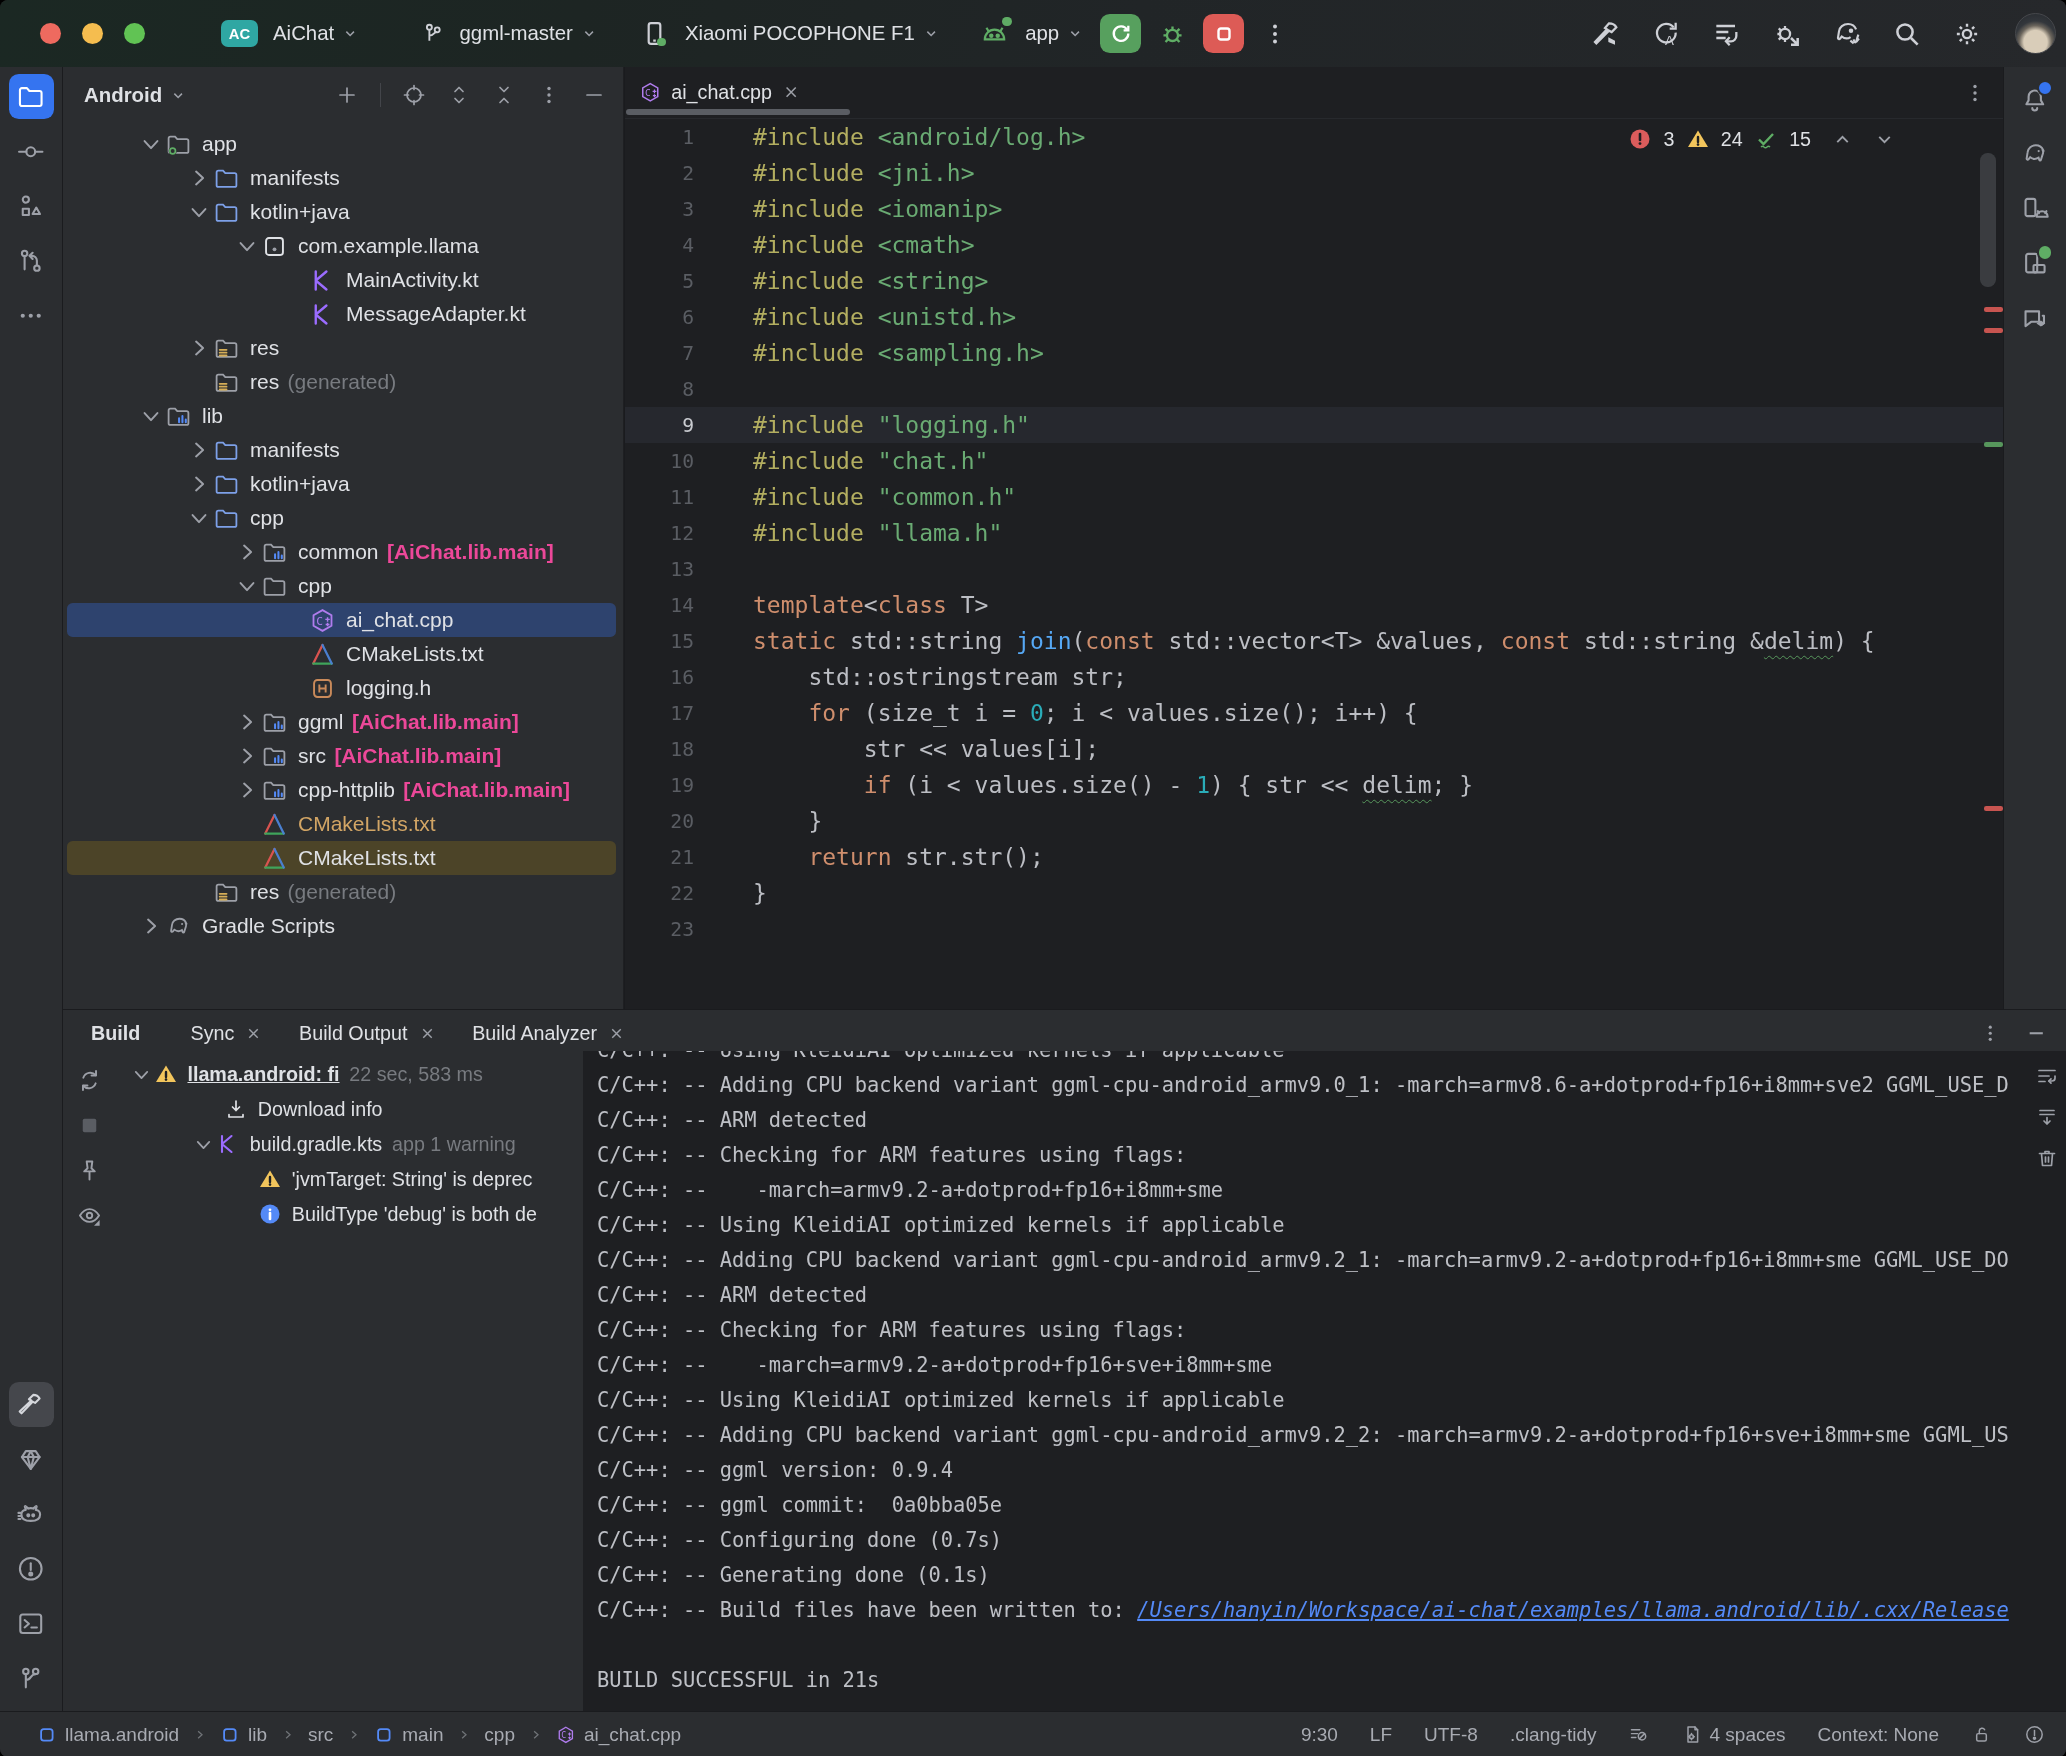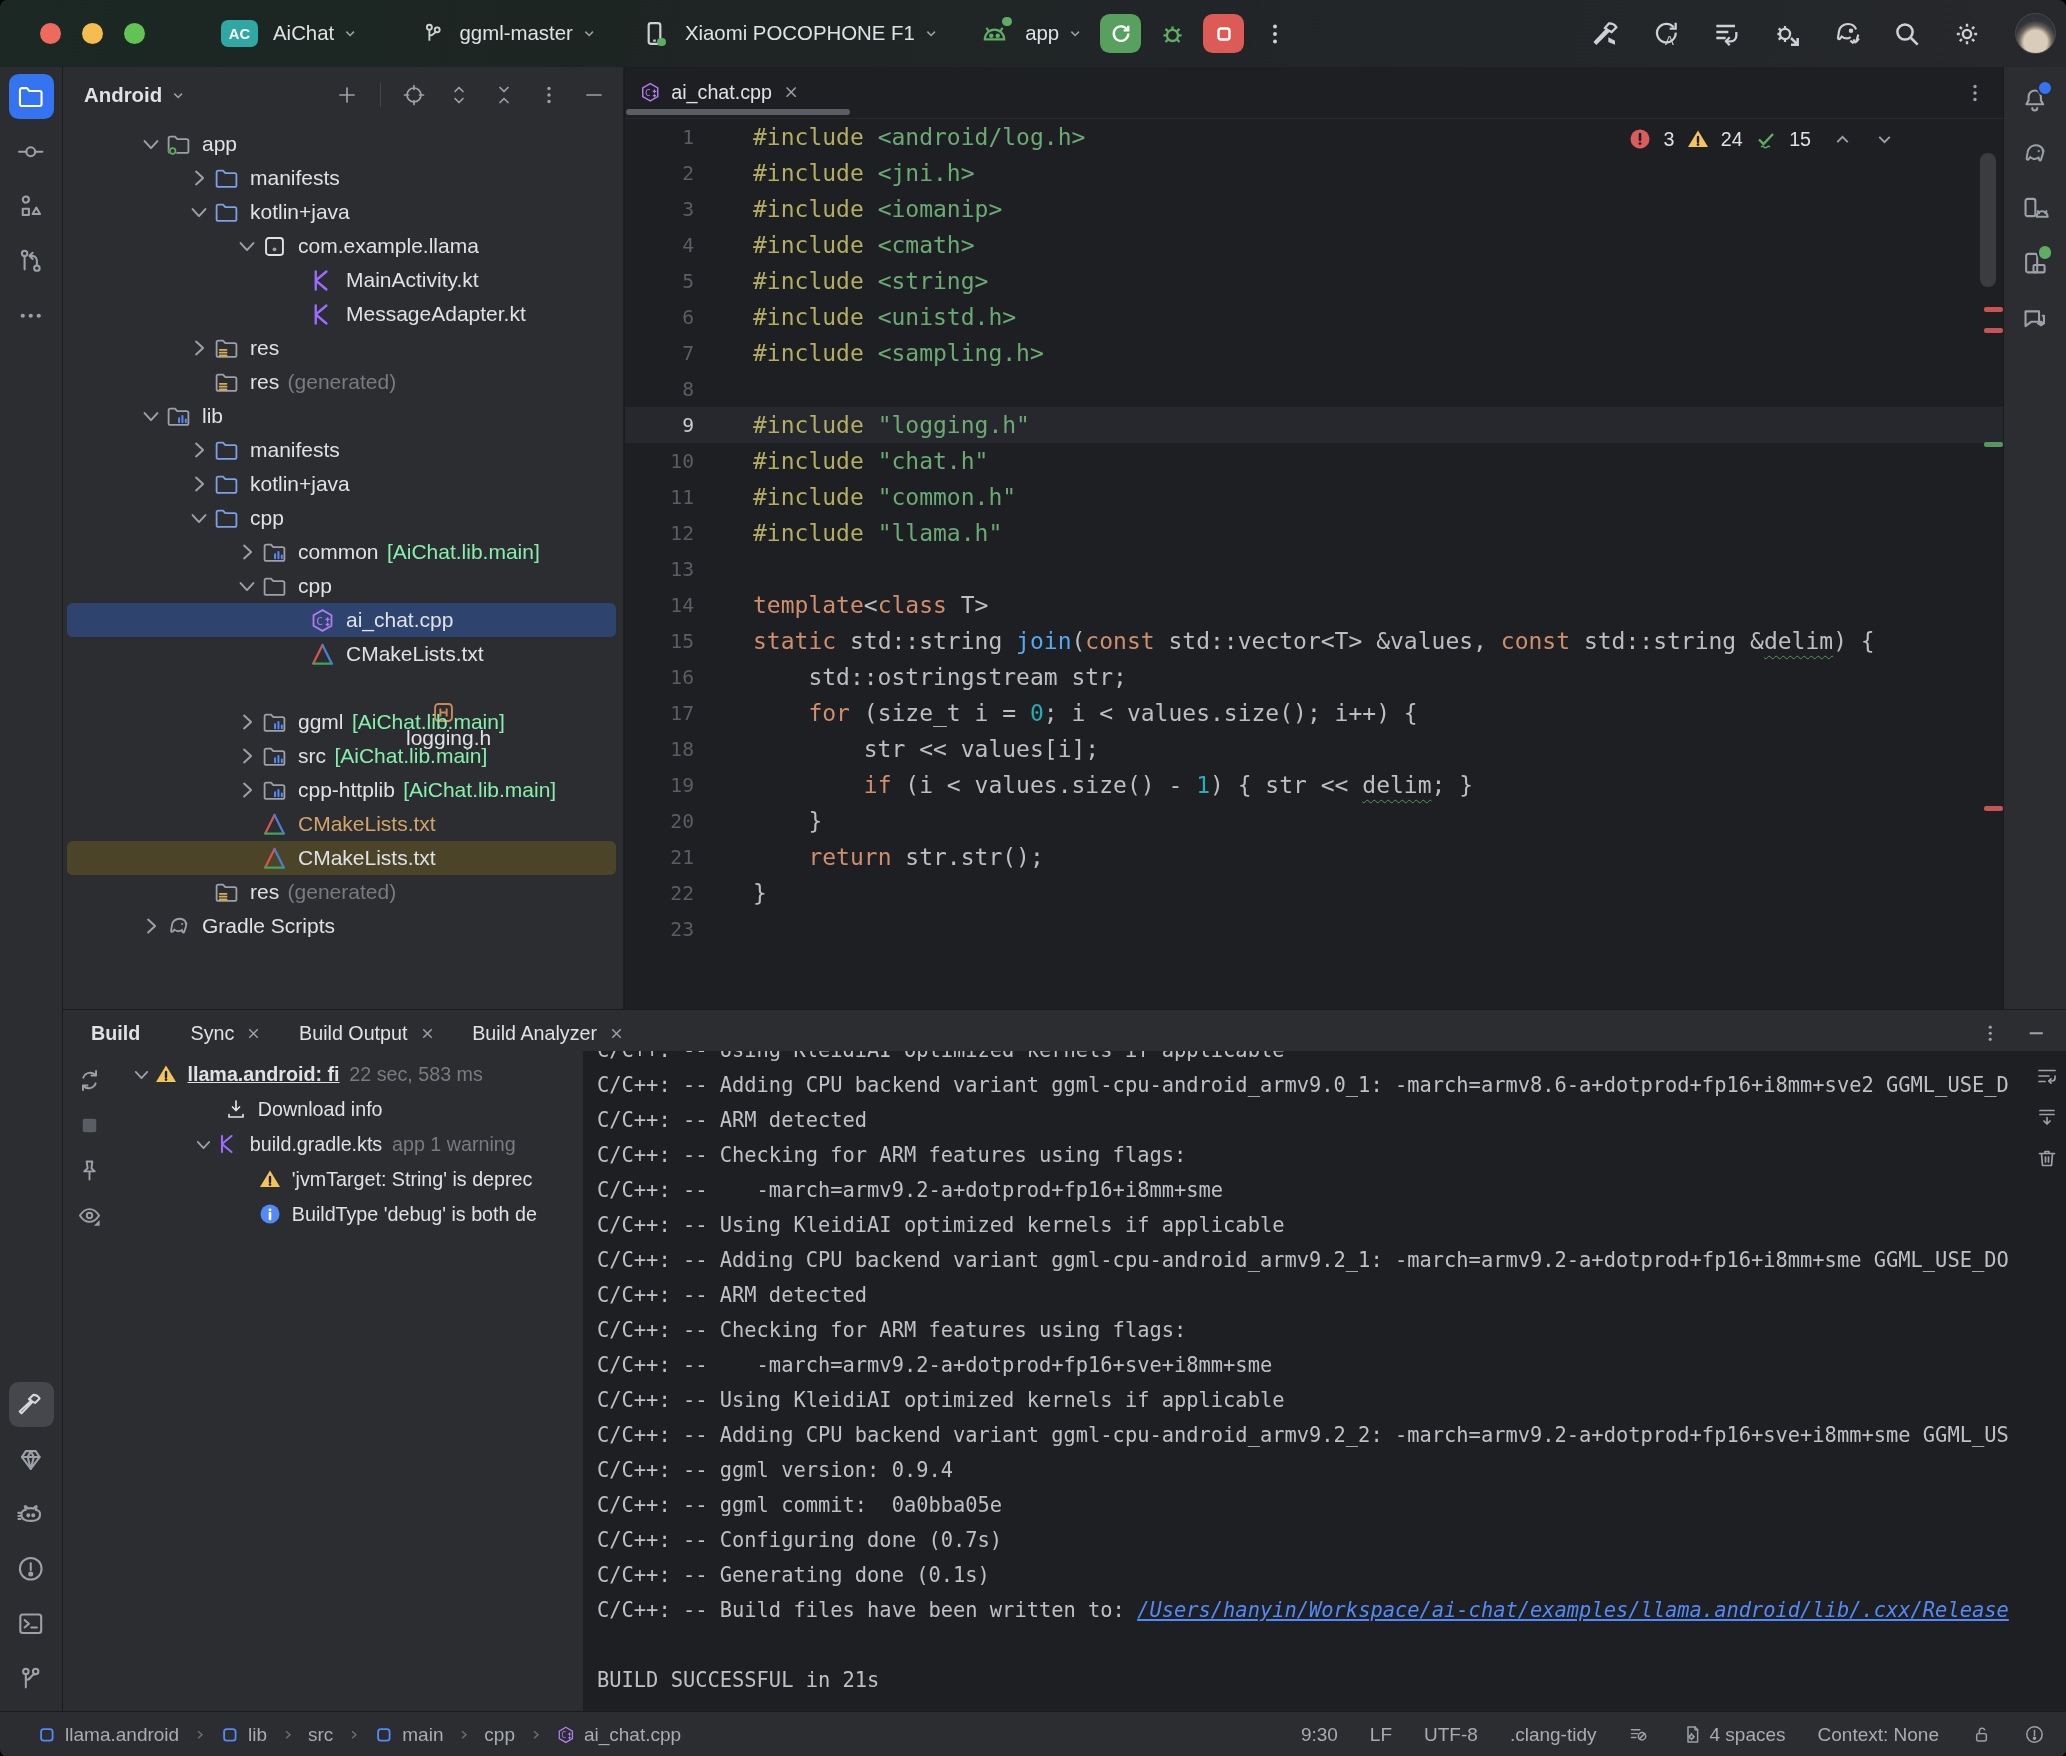--- a/index.html
+++ b/index.html
@@ -51,21 +51,21 @@
   .pp-tools .ic{width:24px;height:24px;}
   .pp-sep{width:1.4px;height:24px;background:#43454a;}
   .ptree{position:absolute;top:60px;left:0;right:0;bottom:0;overflow:hidden;}
   .trow{height:34px;display:flex;align-items:center;font-size:21px;color:#dfe1e5;white-space:nowrap;
     margin:0 7px 0 4.2px;border-radius:5.6px;}
   .trow .chv{width:28px;height:28px;color:#9da0a8;flex:0 0 28px;}
   .trow .chv svg{transition:none;}
   .trow .chv.exp svg{transform:rotate(90deg);}
   .trow .ticon{width:27px;height:27px;margin-right:9.8px;flex:0 0 27px;}
   .trow .sfx{color:#787b80;margin-left:8.4px;}
-  .trow .sfxb{color:#86efac;font-weight:400;margin-left:8.4px;}
+  .trow .sfxb{color:#ec4899;font-weight:700;margin-left:8.4px;}
   .trow.sel-blue{background:#2e436e;}
   .trow.sel-amber{background:#4c4428;}
   .lbl-modified{color:#d2a565;}
   
   .editor{position:absolute;left:624px;top:67px;width:1380px;height:942px;background:#1e1f22;border-left:1.4px solid #1a1b1e;box-sizing:border-box;}
   .tabbar{height:51px;border-bottom:1.4px solid #27292d;display:flex;align-items:center;position:relative;}
   .tab{display:flex;align-items:center;gap:9.8px;padding:0 18.3px 0 14px;height:100%;font-size:19.7px;color:#dfe1e5;}
   .tab .ic{width:22.5px;height:22.5px;}
   .tab .close{width:18.3px;height:18.3px;color:#9da0a8;}
   .tab-underline{position:absolute;left:1.4px;top:42px;width:224px;height:6.3px;border-radius:3.5px;background:#5a5d63;}
@@ -617,21 +617,21 @@
     <span class="chv"></span>
           <span class="ic ticon" style="">
             <svg viewBox="0 0 24 24" fill="none" stroke-width="2" stroke-linecap="round">
               <path d="M12 3.5L3.8 20" stroke="#d9534f"></path>
               <path d="M3.8 20h16.4" stroke="#3fa45b"></path>
               <path d="M12 3.5L20.2 20" stroke="#4a7fd0"></path>
             </svg>
           </span>
           <span class="">CMakeLists.txt</span>
         </div>
-        <div class="trow" style="padding-left:214px;flex-direction:column;">
+        <div class="trow" style="padding-left:214px;">
     <span class="chv"></span>
           <span class="ic ticon" style="">
             <svg viewBox="0 0 24 24" fill="none" stroke="#c98a5a" stroke-width="1.7">
               <rect x="4.5" y="4.5" width="15" height="15" rx="3"></rect>
               <path d="M9.2 8.5v7M14.8 8.5v7M9.2 12h5.6"></path>
             </svg>
           </span>
           <span class="">logging.h</span>
         </div>
         <div class="trow" style="padding-left:166px;">

